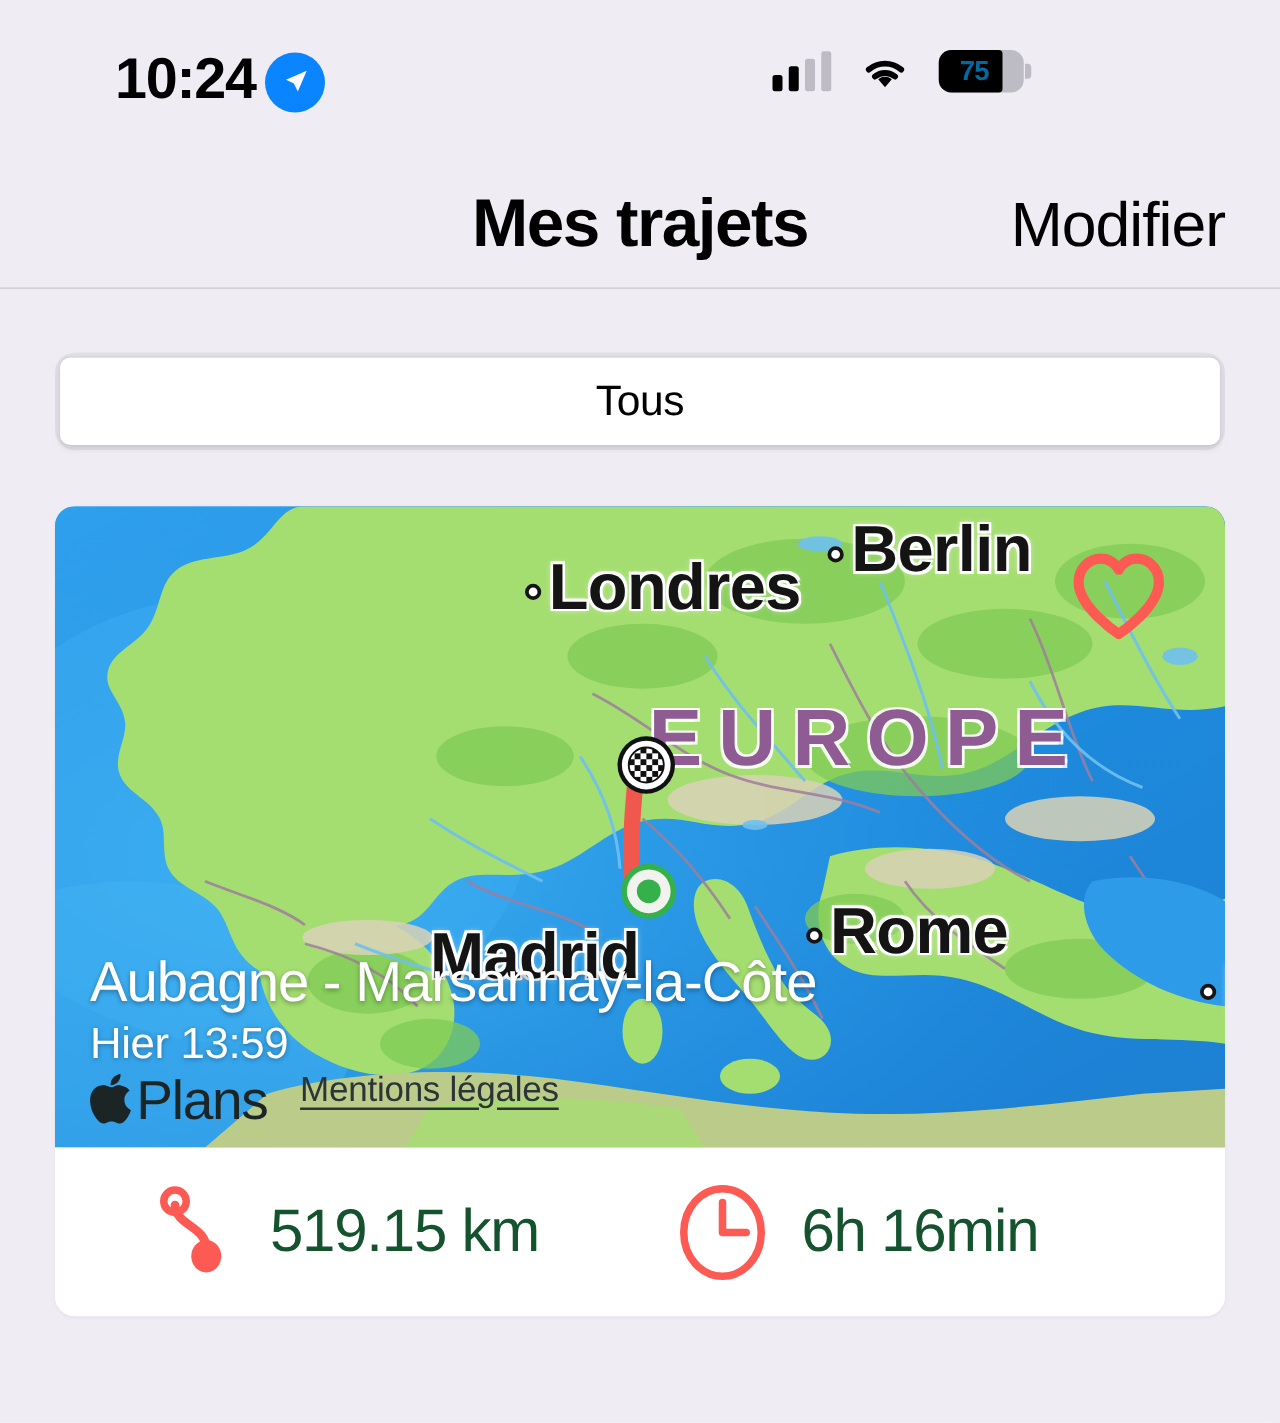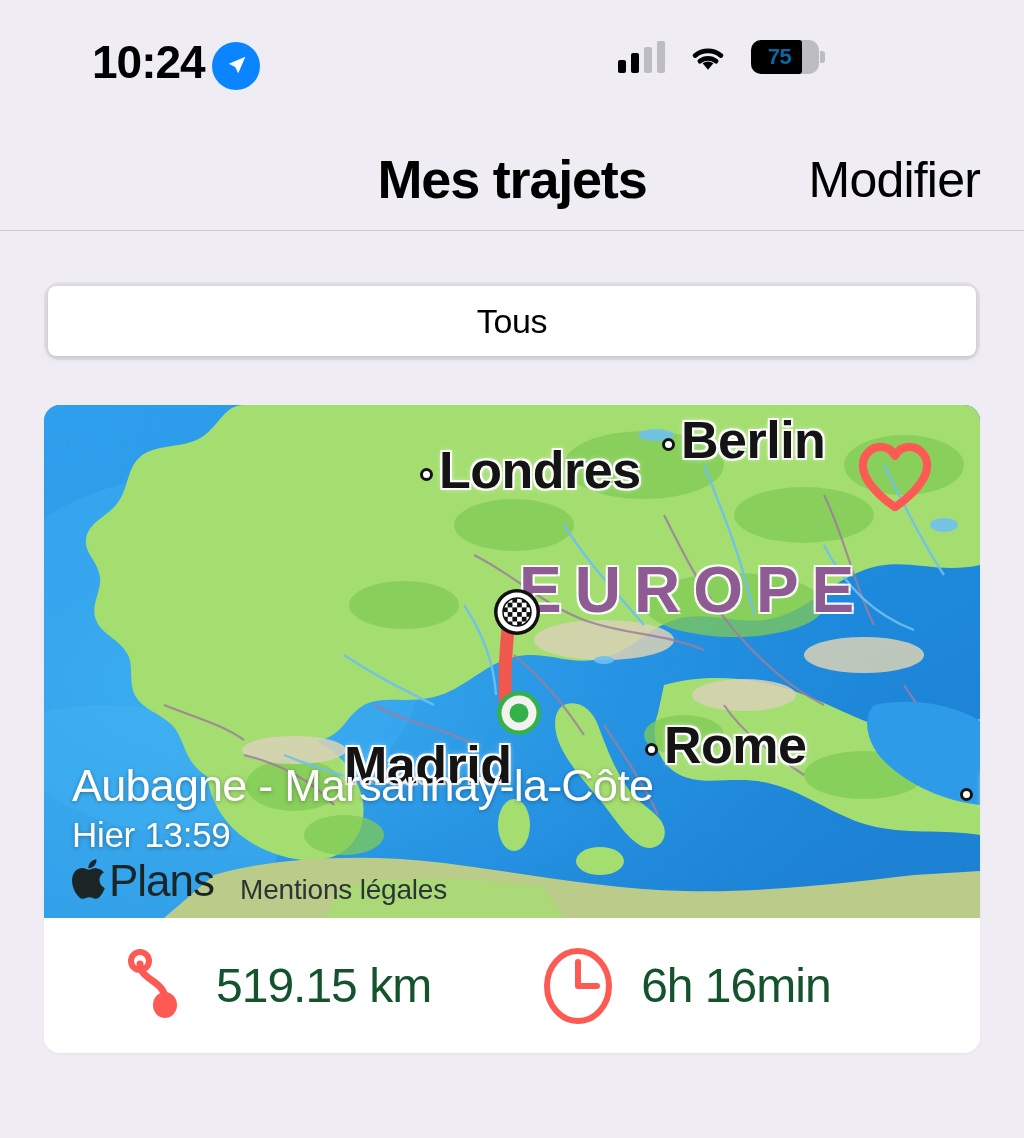--- a/index.html
+++ b/index.html
@@ -150,29 +150,29 @@
     text-shadow:0 1px 4px rgba(0,0,0,0.35);
     white-space:nowrap;
   }
   .trip-date {
     position:absolute; left:28px; top:410px;
     font-size:35px; color:#fff; letter-spacing:-0.3px;
     text-shadow:0 1px 4px rgba(0,0,0,0.35);
   }
   .attrib {
     position:absolute; left:26px; bottom:12px;
-    display:flex; align-items:flex-end; gap:26px;
+    display:flex; align-items:flex-start; gap:26px;
   }
   .attrib-logo {
     display:flex; align-items:center; gap:3px;
     font-size:44px; color:#1C2526; letter-spacing:-1px;
   }
   .attrib-logo svg { display:block; }
   .attrib-legal {
-    font-size:28px; color:#2B3436; 
+    font-size:28px; color:#2B3436; text-decoration:underline;
     text-underline-offset:5px; letter-spacing:-0.2px;
   }
 
   
   .stats {
     position:relative; width:936px; height:135px; background:#fff;
     display:flex; align-items:center; padding-left:70px;
   }
   .stat { display:flex; align-items:center; }
   .stat .ic { width:78px; display:flex; justify-content:center; }

